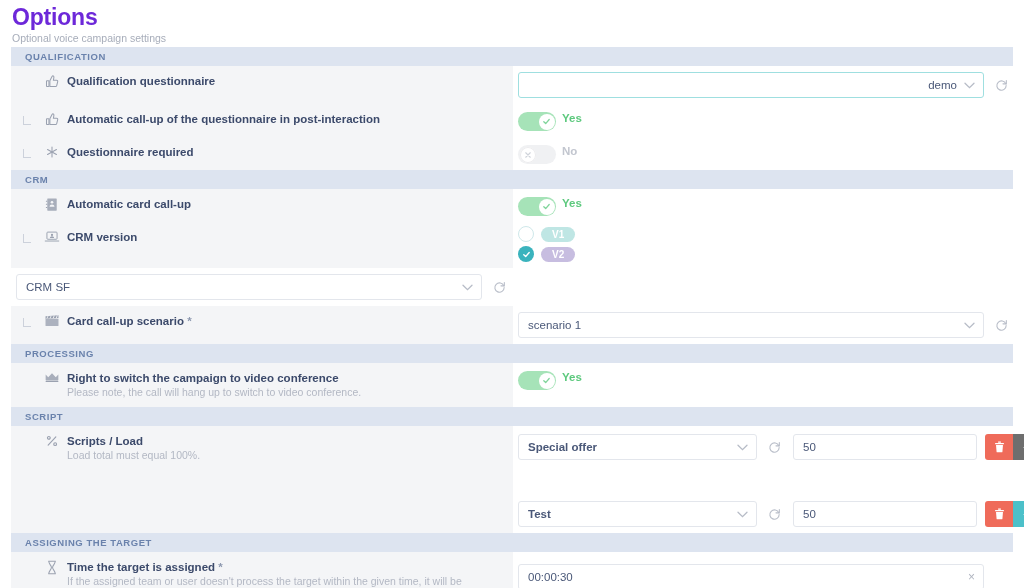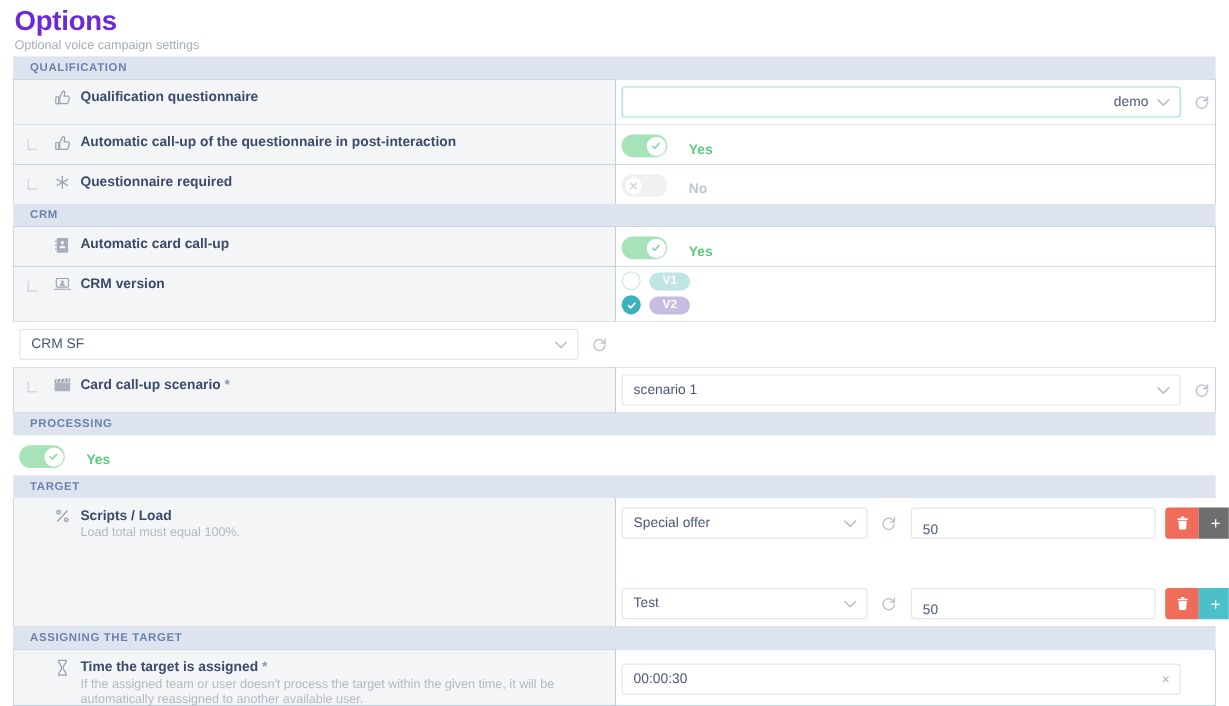--- a/index.html
+++ b/index.html
@@ -42,21 +42,21 @@
     margin: 0 11px;
     line-height: 11px;
   }
 
   
   .rows { margin: 0 11px; background: #ffffff; }
   .row {
     display: flex;
     align-items: stretch;
     min-height: 30px;
-    background: #0c4a6e;
+    background: #a16207;
   }
   .row .label-col {
     width: 502px;
     flex: 0 0 502px;
     background: #f4f5f7;
     display: flex;
     align-items: flex-start;
     padding: 8px 10px 8px 6px;
   }
   .row .ctrl-col {
@@ -124,21 +124,21 @@
   .select.focused { border-color: #9fdfe0; justify-content: flex-end; }
   .select .chev {
     position: absolute; right: 9px; top: 50%;
     transform: translateY(-50%);
     width: 10px; height: 6px;
     color: #b7bcc7;
   }
   .select .chev svg { display:block; }
 
   .select.w-main { width: 466px; }
-  .select.w-script { width: 205px; }
+  .select.w-script { width: 239px; font-weight: bold; }
 
   .refresh-btn {
     width: 22px; height: 26px;
     display: flex; align-items: center; justify-content: center;
     color: #b9bec9;
     margin-left: 6px;
     cursor: pointer;
   }
 
   .text-input {
@@ -146,30 +146,30 @@
     height: 26px;
     border: 1px solid #e3e6ec;
     border-radius: 3px;
     background: #fff;
     display: flex;
     align-items: center;
     padding: 0 24px 0 9px;
     font-size: 11.5px;
     color: #4a5878;
   }
-  .text-input.w-num { width: 204px; align-items: flex-end; }
+  .text-input.w-num { width: 184px; }
   .text-input.w-time { width: 466px; }
   .text-input .clear {
     position: absolute; right: 8px; top: 50%;
     transform: translateY(-50%);
     color: #b0b5c0; font-size: 12px; line-height: 1;
   }
 
   
-  .toggle-wrap { display: flex; align-items: flex-end; gap: 18px; }
+  .toggle-wrap { display: flex; align-items: flex-start; gap: 6px; }
   .toggle {
     width: 38px; height: 19px;
     border-radius: 10px;
     position: relative;
     display: inline-block;
   }
   .toggle.on { background: #a6e3b8; }
   .toggle.off { background: #f0f1f3; }
   .toggle .knob {
     position: absolute; top: 1.5px;
@@ -448,35 +448,50 @@
                   <path d="M12.2 1.6v3.6H8.6"></path>
                 </svg>
               </div>
             </div>
           </div>
         </div>
       </div>
       <div class="section-band">PROCESSING</div>
       <div class="rows">
         <div class="row">
+          <div class="label-col">
+            <div class="indent-mark"></div>
+            <div class="row-icon">
+              <span>
+                <svg width="16" height="12" viewBox="0 0 18 14" fill="#9aa1b0">
+                  <path d="M1.6 4.2 4.6 7.4 9 2.6l4.4 4.8 3-3.2v6.2H1.6z" opacity=".85"></path>
+                  <rect x="1.6" y="11.2" width="14.8" height="1.6" rx=".4"></rect>
+                </svg>
+              </span>
+            </div>
+            <div class="label-text">
+              <div class="label-title">Right to switch the campaign to video conference</div>
+              <div class="label-desc">Please note, the call will hang up to switch to video conference.</div>
+            </div>
+          </div>
           <div class="ctrl-col" style="padding-top: 8px;">
             <div class="toggle-wrap">
               <div class="toggle on">
                 <div class="knob">
                   <svg width="9" height="9" viewBox="0 0 10 10" fill="none" stroke="#7fd49a" stroke-width="1.4" stroke-linecap="round" stroke-linejoin="round">
                     <path d="M2 5.2 4.1 7.3 8 2.8"></path>
                   </svg>
                 </div>
               </div>
               <span class="toggle-label on">Yes</span>
             </div>
           </div>
         </div>
       </div>
-      <div class="section-band">TARGET</div>
+      <div class="section-band">SCRIPT</div>
       <div class="rows">
         <div class="row">
           <div class="label-col">
             <div class="indent-mark"></div>
             <div class="row-icon">
               <span>
                 <svg width="14" height="14" viewBox="0 0 16 16" fill="none" stroke="#9aa1b0" stroke-width="1.3" stroke-linecap="round">
                   <line x1="12.4" y1="3.2" x2="3.6" y2="12.8"></line>
                   <circle cx="4.4" cy="4.4" r="1.6"></circle>
                   <circle cx="11.6" cy="11.6" r="1.6"></circle>

